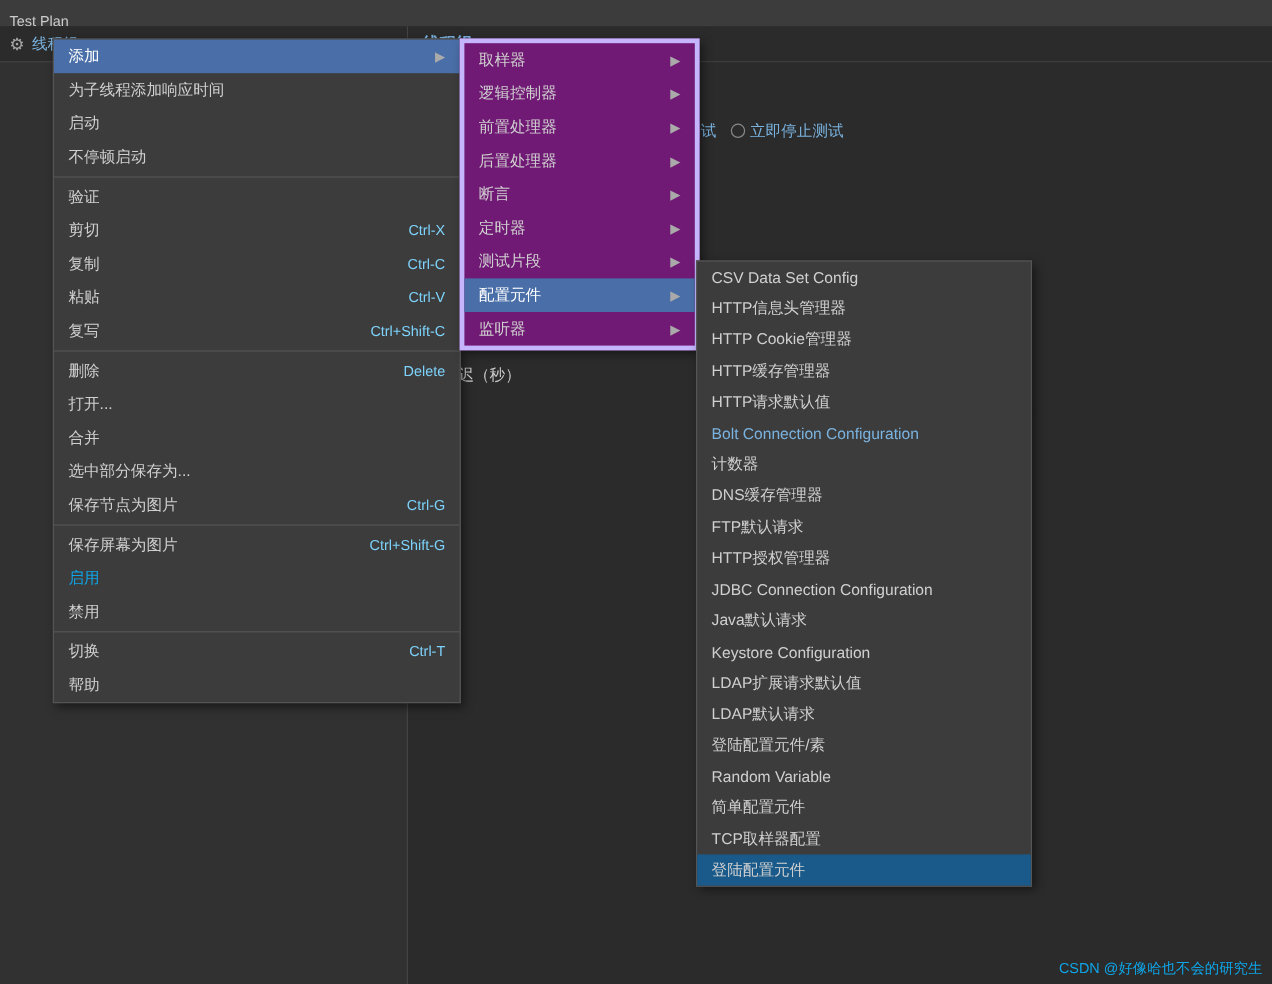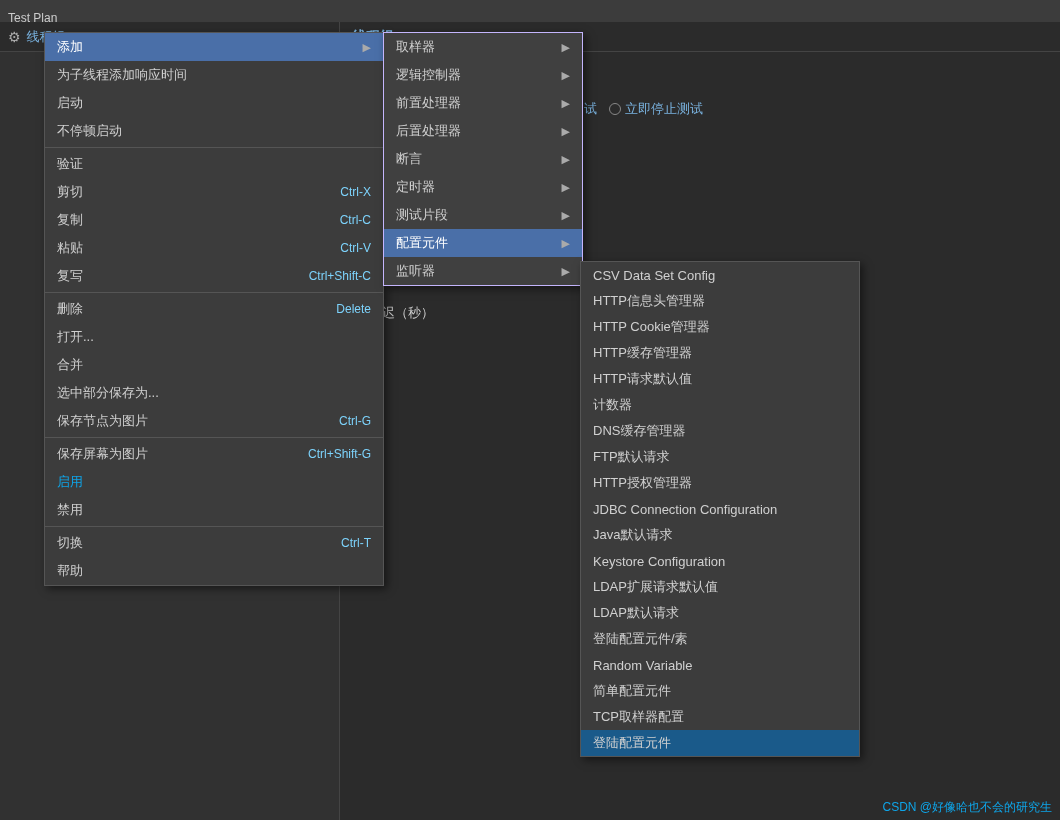--- a/index.html
+++ b/index.html
@@ -171,37 +171,36 @@
       background: #555;
       margin: 2px 0;
     }
 
     
     .ctx-menu-2 {
       position: absolute;
       top: 10px;
       left: 383px;
       width: 200px;
-      background: #404040;
-      border: 1px solid #c4b5fd;
+      background: #701a75;
+      border: 4px solid #c4b5fd;
       box-shadow: 3px 3px 8px rgba(0,0,0,0.5);
       z-index: 11;
     }
 
     
     .ctx-menu-3 {
       position: absolute;
       top: 195px;
       left: 580px;
       width: 280px;
       background: #3c3c3c;
       border: 1px solid #555;
       box-shadow: 3px 3px 8px rgba(0,0,0,0.5);
       z-index: 12;
-      margin-top: 44px;
     }
     .ctx-menu-3 .ctx-item {
       height: 26px;
     }
     .ctx-menu-3 .ctx-item.highlighted {
       background: #1a5a8a;
     }
     .ctx-menu-3 .ctx-item:last-child {
       background: #1a5a8a;
     }
@@ -426,20 +425,23 @@
       </div>
       <div class="ctx-item">
         <span>HTTP Cookie管理器</span>
       </div>
       <div class="ctx-item">
         <span>HTTP缓存管理器</span>
       </div>
       <div class="ctx-item">
         <span>HTTP请求默认值</span>
       </div>
+      <div class="ctx-item bolt-item">
+        <span style="color: rgb(122, 179, 224);">Bolt Connection Configuration</span>
+      </div>
       <div class="ctx-item">
         <span>计数器</span>
       </div>
       <div class="ctx-item">
         <span>DNS缓存管理器</span>
       </div>
       <div class="ctx-item">
         <span>FTP默认请求</span>
       </div>
       <div class="ctx-item">

